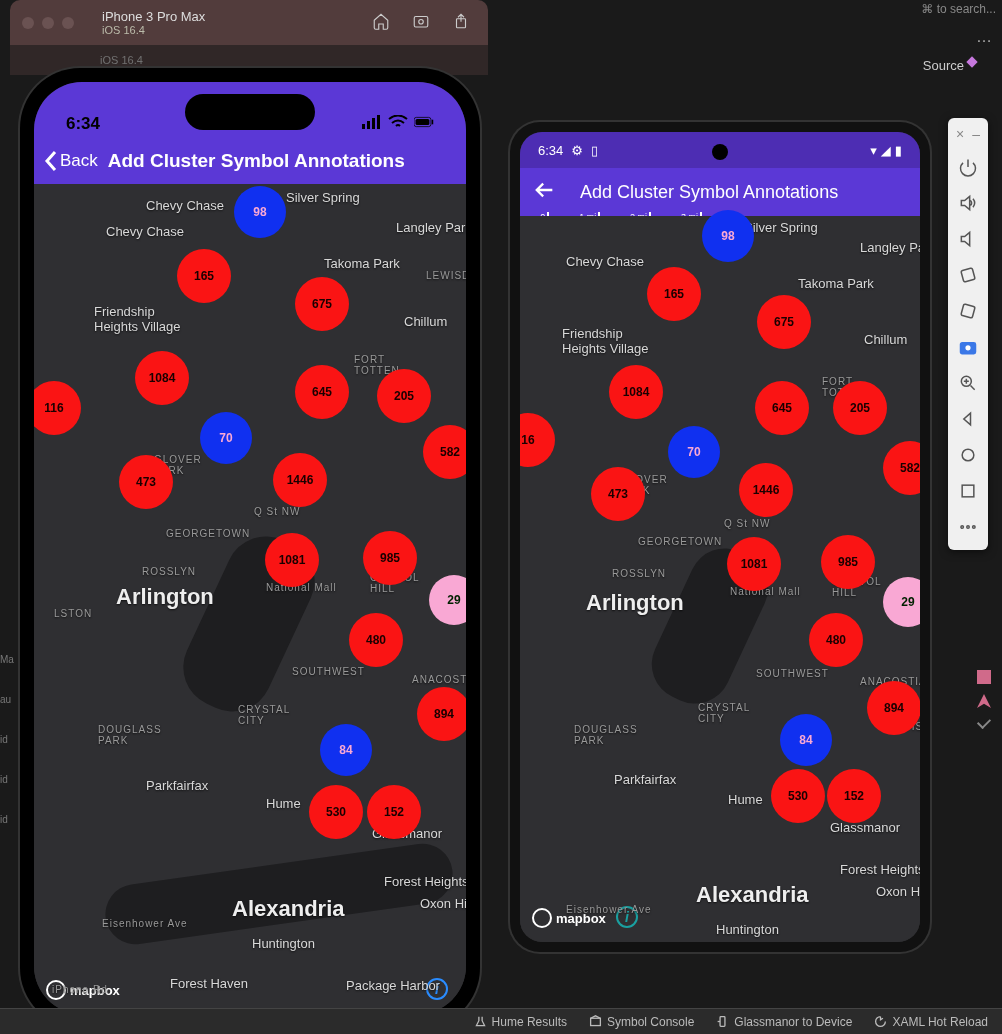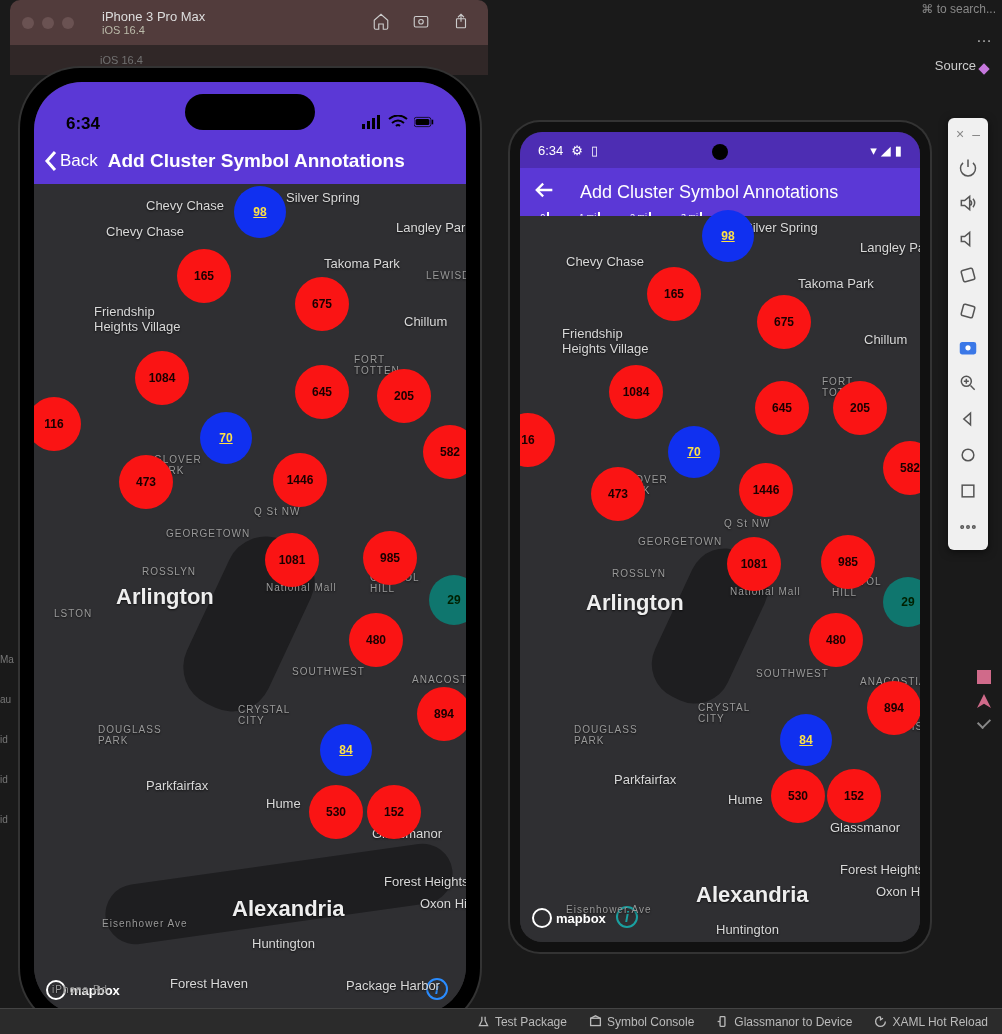--- a/index.html
+++ b/index.html
@@ -67,42 +67,42 @@
   .map { position:absolute; inset:0; top:102px; background:#2f2f32; }
   .android .map { top:84px; bottom:0;}
   .map-label { position:absolute; color:#d8d8d8; font-size:13px; white-space:nowrap; text-shadow:0 1px 2px #000a;}
   .map-label.big { font-size:22px; font-weight:600; color:#eee;}
   .map-label.sm { font-size:10px; letter-spacing:1px; color:#999;}
   .cluster {
     position:absolute; border-radius:50%; display:flex; align-items:center; justify-content:center;
     font-size:12px; font-weight:600; color:#1a0000; transform:translate(-50%,-50%);
   }
   .cluster.red { background:#fa1414; width:54px; height:54px;text-align:right;}
-  .cluster.blue { background:#1030f0; width:52px; height:52px; color:#fde047;text-decoration:underline;}
-  .cluster.green { background:#0f766e; width:50px; height:50px; color:#002000;}
+  .cluster.blue { background:#1030f0; width:52px; height:52px; color:#f9a8d4;}
+  .cluster.green { background:#f9a8d4; width:50px; height:50px; color:#002000;}
   .river { position:absolute; background:#1e1e20; }
   .mapbox-logo { position:absolute; bottom:14px; left:12px; color:#fff; font-size:13px; font-weight:600; display:flex; align-items:center; gap:4px;}
   .mapbox-logo::before { content:""; width:16px; height:16px; border:2px solid #fff; border-radius:50%;}
   .info-i { position:absolute; bottom:14px; right:18px; width:22px; height:22px; border:2px solid #2a8cff; border-radius:50%; color:#2a8cff; display:flex; align-items:center; justify-content:center; font-style:italic; font-weight:bold; font-size:14px;}
   .and-scale { position:absolute; top:92px; left:14px; width:170px; height:16px; border:2px solid #fff; border-top:none; display:flex;}
   .and-scale div { flex:1; border-right:2px solid #fff; font-size:9px; color:#fff; text-align:right; padding-right:2px; position:relative; top:-12px;}
   .and-scale div:first-child { flex:.2;}
   
   .emu-toolbar {
     position:absolute; right:14px; top:118px; width:40px; background:#f0f0f0;
     border-radius:6px; display:flex; flex-direction:column; align-items:center;
     padding:6px 0; gap:2px; box-shadow:0 2px 8px #0008;
   }
   .emu-toolbar .hdr { display:flex; gap:8px; font-size:14px; color:#888; padding:2px 0 6px;}
   .emu-btn { width:34px; height:34px; display:flex; align-items:center; justify-content:center; border-radius:4px; color:#555;}
   .emu-btn svg { width:20px; height:20px; fill:none; stroke:currentColor; stroke-width:1.8;}
   .emu-btn.cam svg { fill:#3b78e7; stroke:#3b78e7;}
   
   .ide-top { position:absolute; right:6px; top:2px; color:#888; font-size:12px;}
-  .ide-source { position:absolute; right:14px; top:58px; color:#ccc; font-size:13px; display:flex; align-items:flex-end; gap:4px;}
+  .ide-source { position:absolute; right:26px; top:58px; color:#ccc; font-size:13px; display:flex; align-items:flex-start; gap:4px;}
   .ide-source::after { content:""; width:8px; height:8px; background:#c678dd; transform:rotate(45deg);}
   .ide-menu-dots { position:absolute; right:8px; top:28px; color:#aaa; font-size:16px; letter-spacing:2px;}
   .right-gutter { position:absolute; right:6px; top:670px; width:24px; display:flex; flex-direction:column; gap:10px; align-items:center;}
   .right-gutter div { width:14px; height:14px;}
   
   .ide-bottom {
     position:absolute; left:0; right:0; bottom:0; height:26px; background:#2b2b2b;
     border-top:1px solid #444; display:flex; align-items:center; gap:22px;
     padding:0 14px; color:#bbb; font-size:12px;
   }
@@ -225,21 +225,21 @@
         <div class="map-label " style="left: 218px; top: 752px;">Huntington</div>
         <div class="map-label " style="left: 136px; top: 792px;">Forest Haven</div>
         <div class="map-label " style="left: 312px; top: 794px;">Package Harbor</div>
         <div class="map-label sm" style="left: 18px; top: 800px;">iPhone Rd</div>
         <div class="cluster blue" style="left: 226px; top: 28px;">98</div>
         <div class="cluster red" style="left: 170px; top: 92px;">165</div>
         <div class="cluster red" style="left: 288px; top: 120px;">675</div>
         <div class="cluster red" style="left: 128px; top: 194px;">1084</div>
         <div class="cluster red" style="left: 288px; top: 208px;">645</div>
         <div class="cluster red" style="left: 370px; top: 212px;">205</div>
-        <div class="cluster red" style="left: 20px; top: 240px;">116</div>
+        <div class="cluster red" style="left: 20px; top: 224px;">116</div>
         <div class="cluster blue" style="left: 192px; top: 254px;">70</div>
         <div class="cluster red" style="left: 416px; top: 268px;">582</div>
         <div class="cluster red" style="left: 112px; top: 298px;">473</div>
         <div class="cluster red" style="left: 266px; top: 296px;">1446</div>
         <div class="cluster red" style="left: 258px; top: 376px;">1081</div>
         <div class="cluster red" style="left: 356px; top: 374px;">985</div>
         <div class="cluster green" style="left: 420px; top: 416px;">29</div>
         <div class="cluster red" style="left: 342px; top: 456px;">480</div>
         <div class="cluster red" style="left: 410px; top: 530px;">894</div>
         <div class="cluster blue" style="left: 312px; top: 566px;">84</div>
@@ -403,21 +403,21 @@
   <div style="background:#d06a8a; clip-path:polygon(0 100%,50% 0,100% 100%,50% 70%);"></div>
   <div style="border:2px solid #888; border-top:none; border-right:none; width:12px; height:8px; transform:rotate(-45deg);"></div>
 </div>
 
 <div class="ide-bottom">
   <div class="spacer"></div>
   <span>
       <svg viewBox="0 0 16 16">
         <path d="M6 2v5l-3 6h10l-3-6V2"></path>
       </svg>
-      <span>Test Package</span>
+      <span>Hume Results</span>
     </span>
   <span>
       <svg viewBox="0 0 16 16">
         <rect x="2" y="4" width="12" height="9"></rect>
         <path d="M2 4l6-3 6 3"></path>
       </svg>
       <span>Symbol Console</span>
     </span>
   <span>
       <svg viewBox="0 0 16 16">

